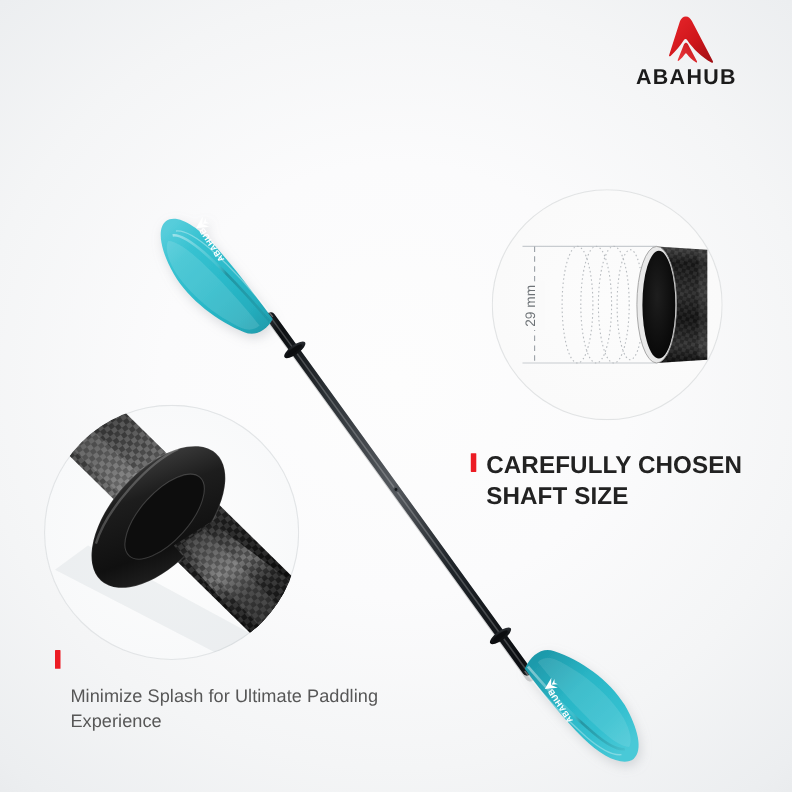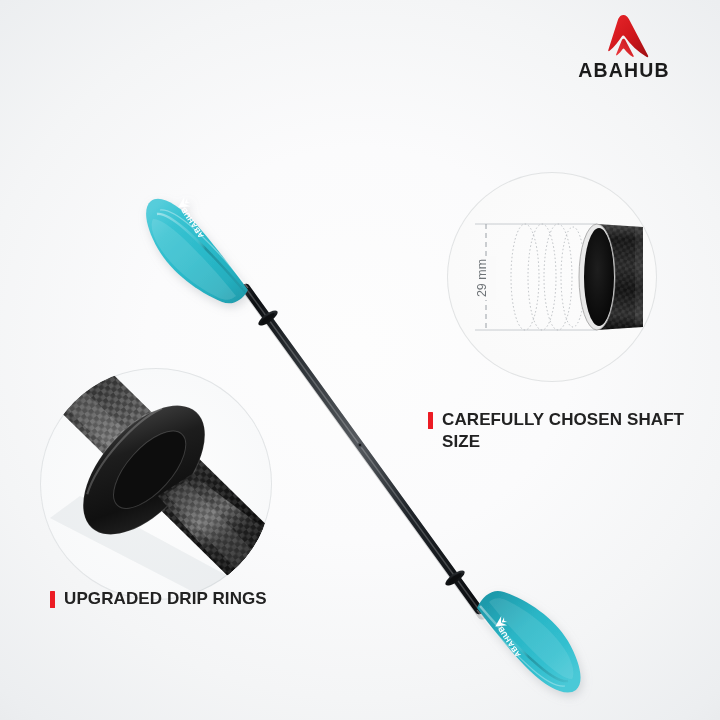--- a/index.html
+++ b/index.html
@@ -110,21 +110,21 @@
   }
   .accent-bar {
     flex: 0 0 auto;
     width: 5px;
     height: 17px;
     background: #ec1c24;
     margin-top: 3px;
     border-radius: 0.5px;
   }
   .callout-title {
-    font-size: 17px;
+    font-size: 22px;
     font-weight: 600;
     line-height: 1.28;
     color: #222222;
     letter-spacing: 0.1px;
   }
   .callout-sub {
     font-size: 16.5px;
     font-weight: 400;
     line-height: 1.38;
     color: #575757;
@@ -383,17 +383,17 @@
   <div id="callout-shaft" class="callout">
     <div class="callout-head">
       <span class="accent-bar"></span>
       <span class="callout-title">CAREFULLY CHOSEN SHAFT SIZE</span>
     </div>
   </div>
 
   <div id="callout-drip" class="callout">
     <div class="callout-head">
       <span class="accent-bar"></span>
-      <span class="callout-title">UPGRADED DRIP RINGS</span>
     </div>
+    <div class="callout-sub">Minimize Splash for Ultimate Paddling Experience</div>
   </div>
 
 </div>
 
 </body></html>

